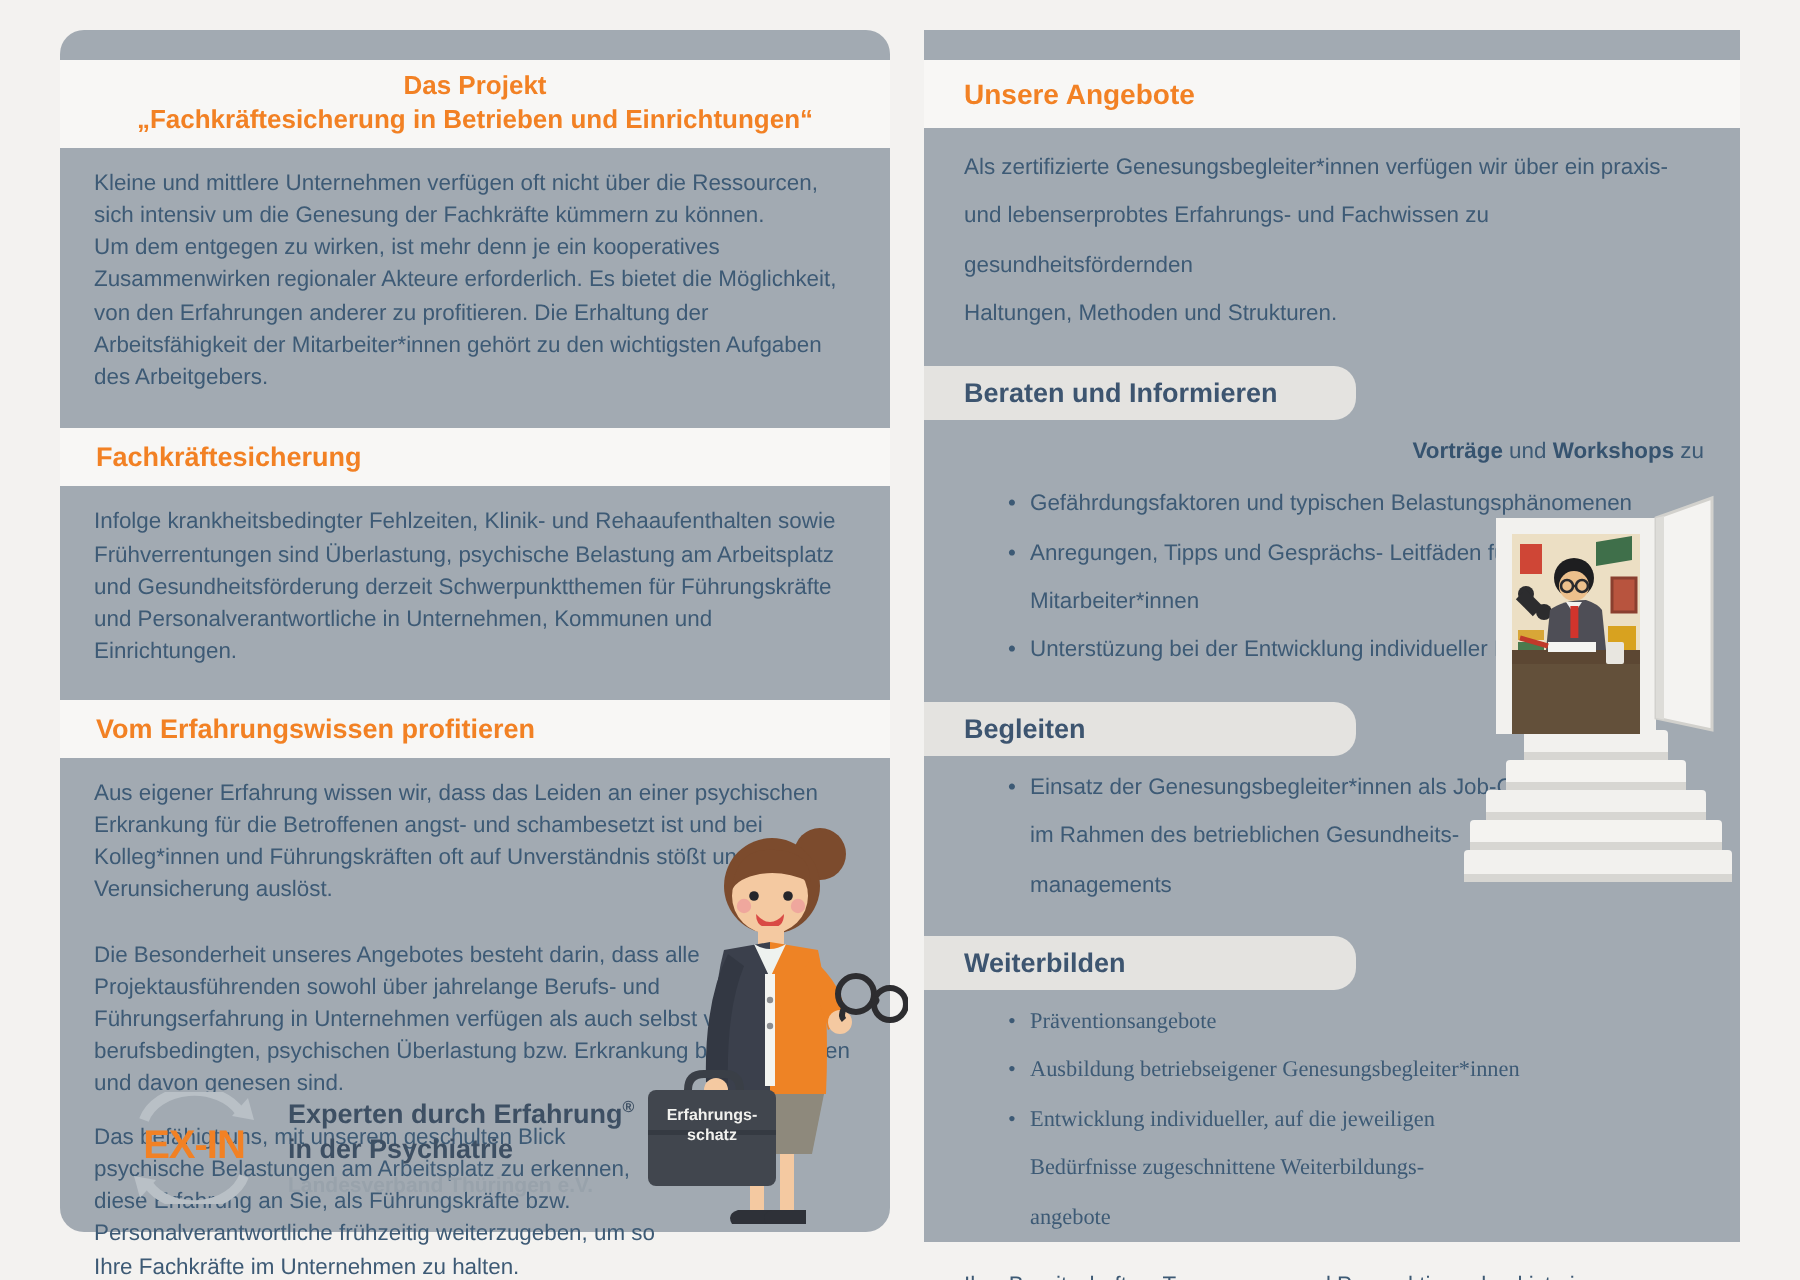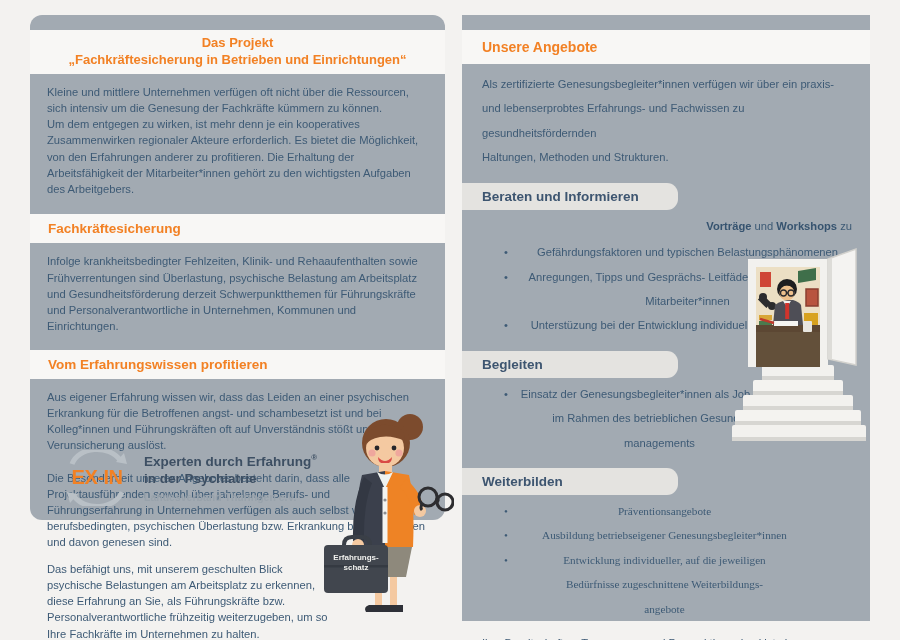--- a/index.html
+++ b/index.html
@@ -3,21 +3,21 @@
 <meta charset="utf-8">
 <style>
   html,body{margin:0;padding:0;}
   body{
     width:900px;height:640px;position:relative;overflow:hidden;
     background:#f3f2f0;
     font-family:"Liberation Sans", sans-serif;
     -webkit-font-smoothing:antialiased;
   }
   .page{position:absolute;top:15px;background:#a2aab2;}
-  .page-left{left:30px;width:415px;height:505px;border-radius:12px;}
+  .page-left{left:30px;width:415px;height:601px;border-radius:12px;}
   .page-right{left:462px;width:408px;height:606px;}
 
   
   .band{background:#f8f7f5;color:#f28124;font-weight:bold;}
   .title-band{margin-top:15px;padding:5px 8px;text-align:center;font-size:13px;line-height:1.3;}
   .sec-band{margin-top:9px;padding:7px 18px;font-size:13.5px;}
   .head-band-r{margin-top:15px;padding:9px 0 9px 20px;font-size:14px;}
 
   
   .subband{
@@ -27,21 +27,21 @@
   }
 
   .txt{color:#3d5a75;font-size:11.2px;line-height:1.45;}
   .pad{padding:10px 17px 0 17px;}
   .pre{white-space:pre-line;}
   .b{font-weight:bold;color:#36536f;}
 
   
   .txt-r{color:#3d5a75;font-size:11.2px;line-height:2.18;}
   .pad-r{padding:8px 18px 0 20px;}
-  ul.blist{list-style:none;margin:2px 0 0 0;padding:0 10px 0 42px;text-align:center;}
+  ul.blist{list-style:none;margin:2px 0 0 0;padding:0 10px 0 42px;}
   ul.blist li{position:relative;padding-left:11px;white-space:pre-line;}
   ul.blist li::before{content:"\2022";position:absolute;left:0;top:0;}
 
   
   .logo-row{position:absolute;left:28px;bottom:14px;display:flex;align-items:center;}
   .logo-mark{position:relative;width:78px;height:56px;flex:0 0 auto;}
   .logo-mark svg{position:absolute;left:0;top:0;}
   .logo-word{
     position:absolute;left:6px;top:16px;width:66px;text-align:center;
     color:#f28124;font-weight:bold;font-size:20px;letter-spacing:-0.5px;

